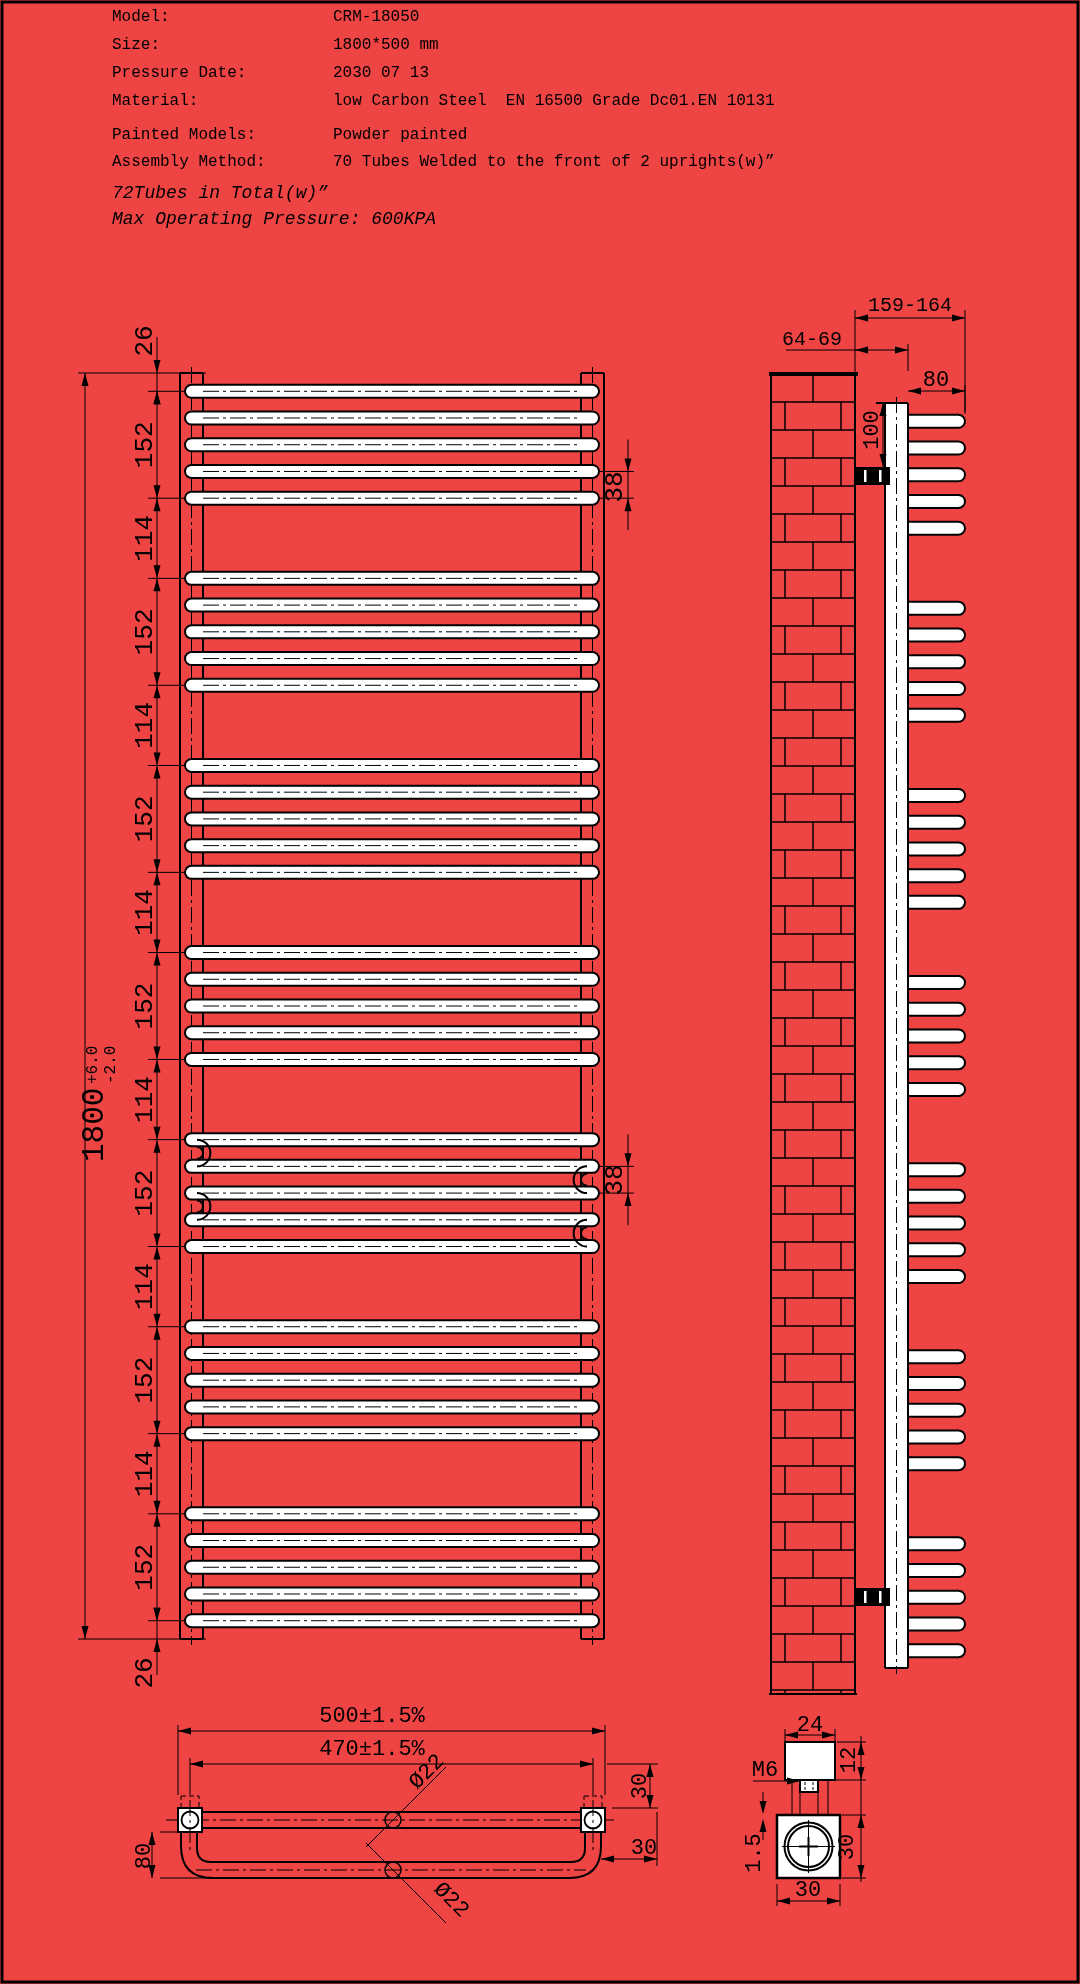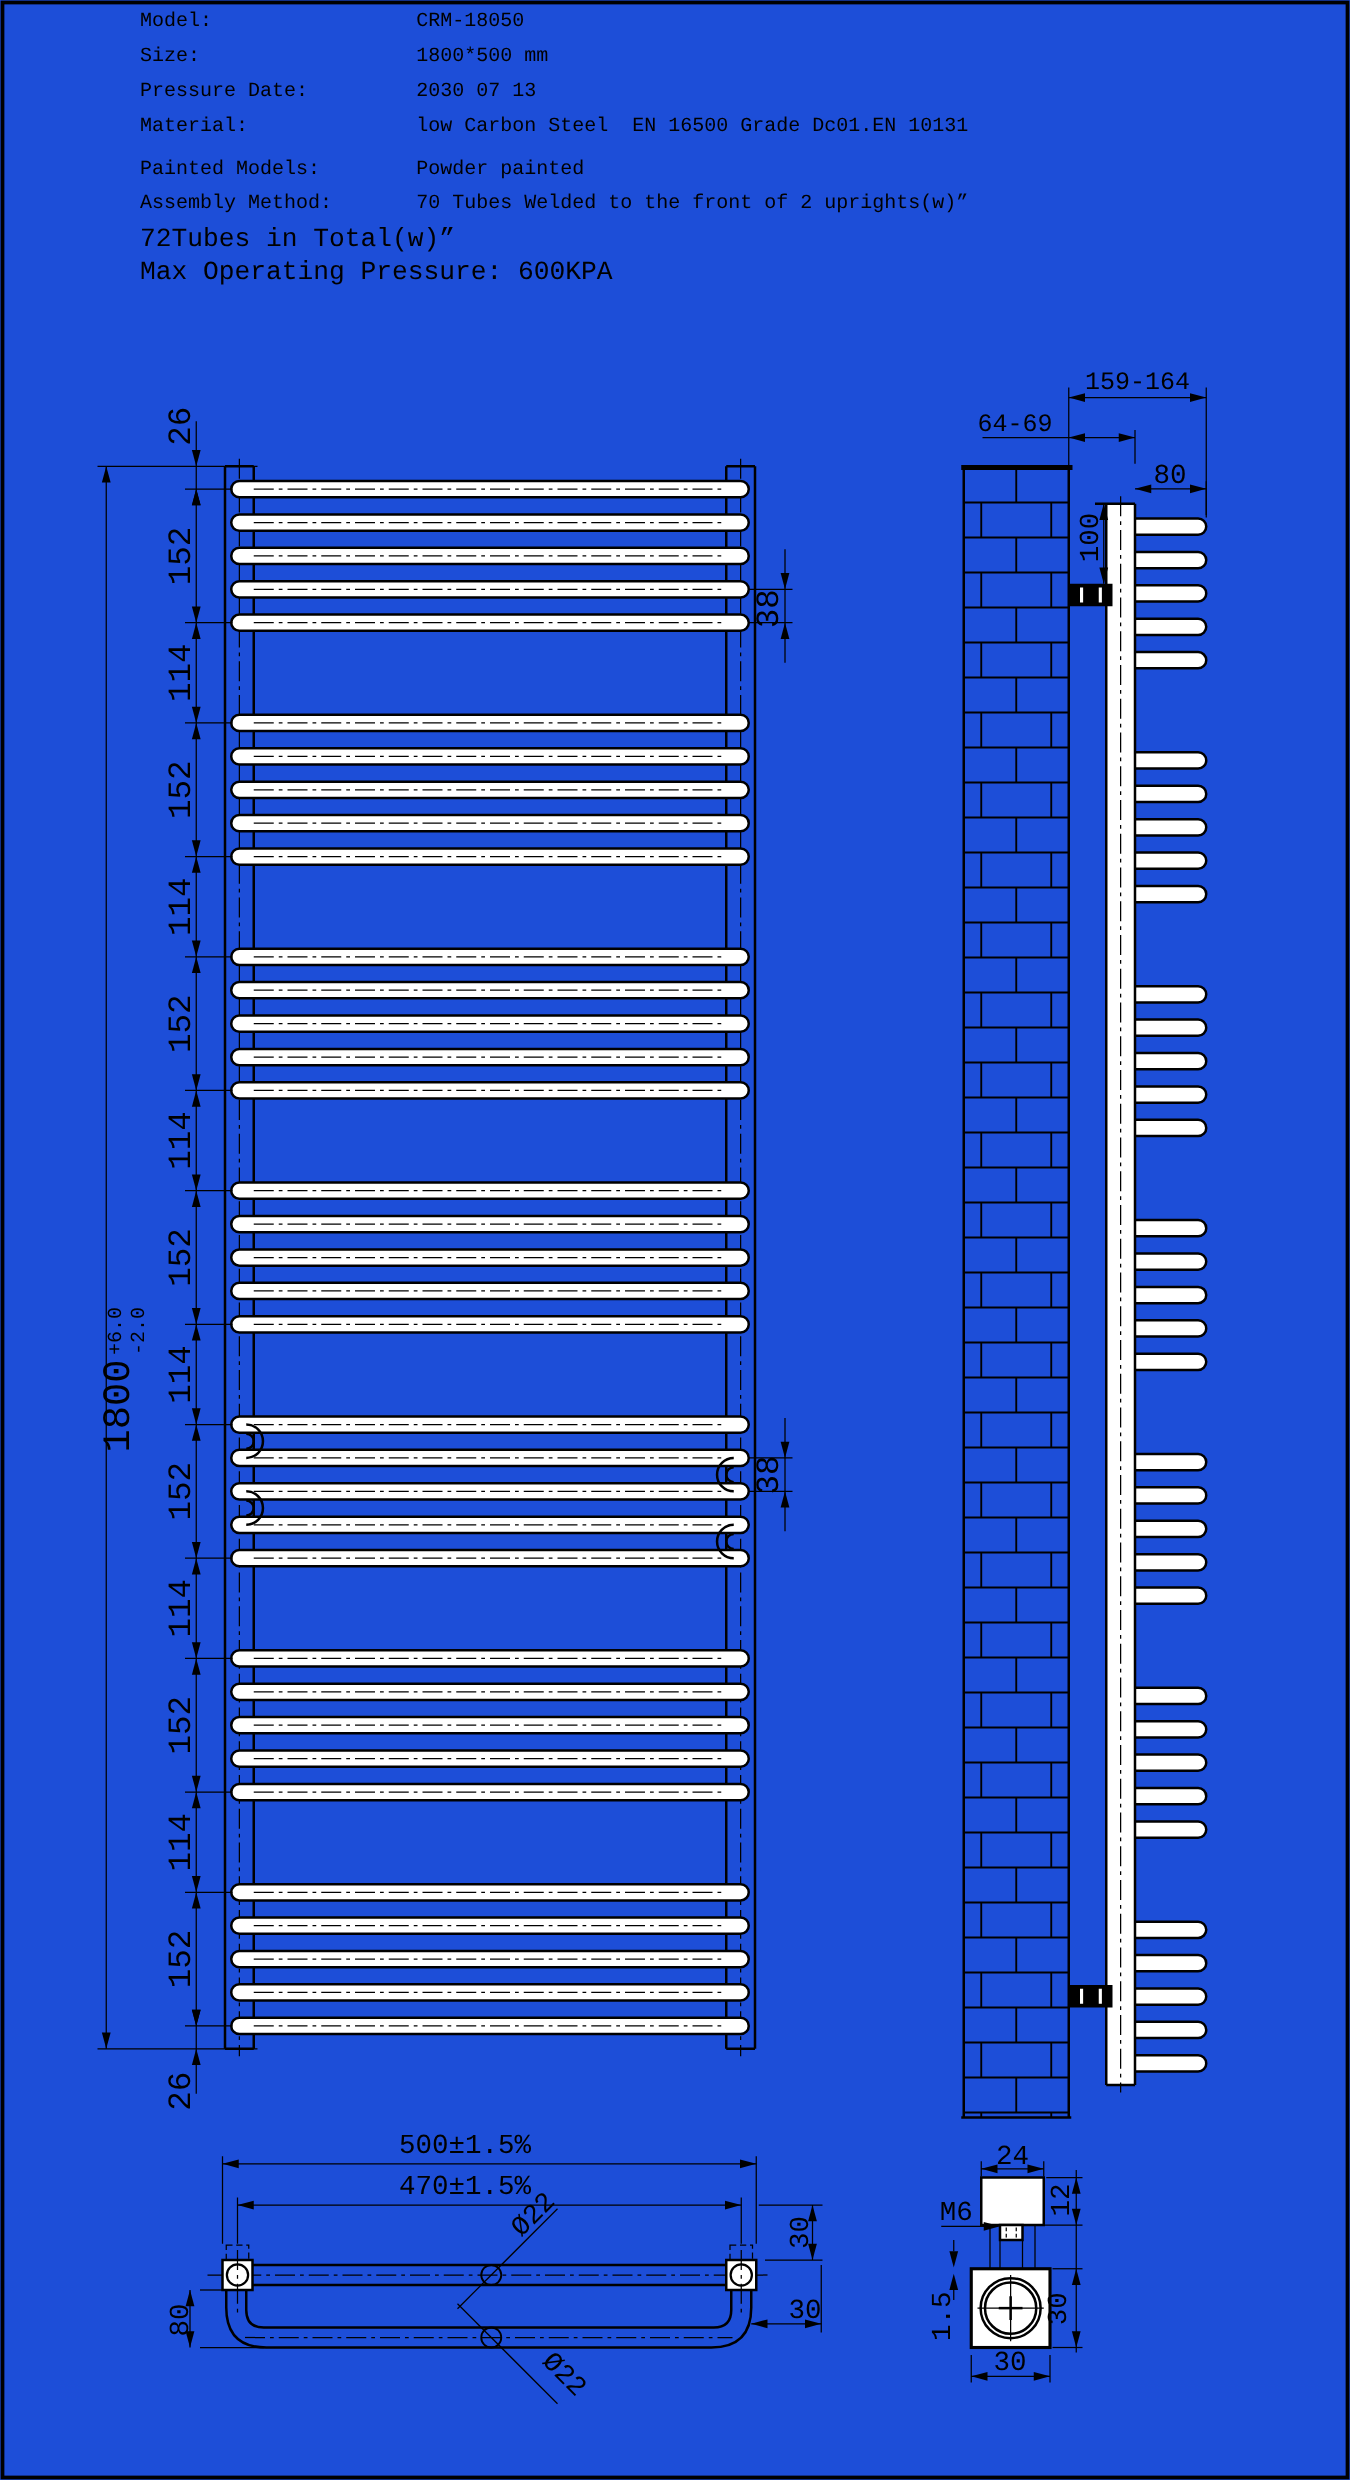--- a/index.html
+++ b/index.html
@@ -1,20 +1,20 @@
 <!DOCTYPE html>
 <html><head>
 <meta charset="utf-8">
 <style>
   html,body{margin:0;padding:0;background:#fff;}
-  .page{position:relative;width:1080px;height:1984px;background:#1d4ed8;overflow:hidden;
+  .page{position:relative;width:1080px;height:1984px;background:#ef4444;overflow:hidden;
         font-family:"Liberation Mono",monospace;color:#000;}
   .hdr-label{position:absolute;left:112px;white-space:pre;}
   .hdr-value{position:absolute;left:333px;white-space:pre;}
-  .hdr-note{position:absolute;left:112px;white-space:pre;font-size:21px;line-height:26px;}
+  .hdr-note{position:absolute;left:112px;white-space:pre;font-size:18px;line-height:26px;font-style:italic;}
   #cad{position:absolute;left:0;top:0;}
   #cad text{font-family:"Liberation Mono",monospace;fill:#000;}
 </style>
 </head>
 <body>
 
 <div class="page">
 
   <div>
     <span class="hdr-label" style="top:8px">Model:</span>

